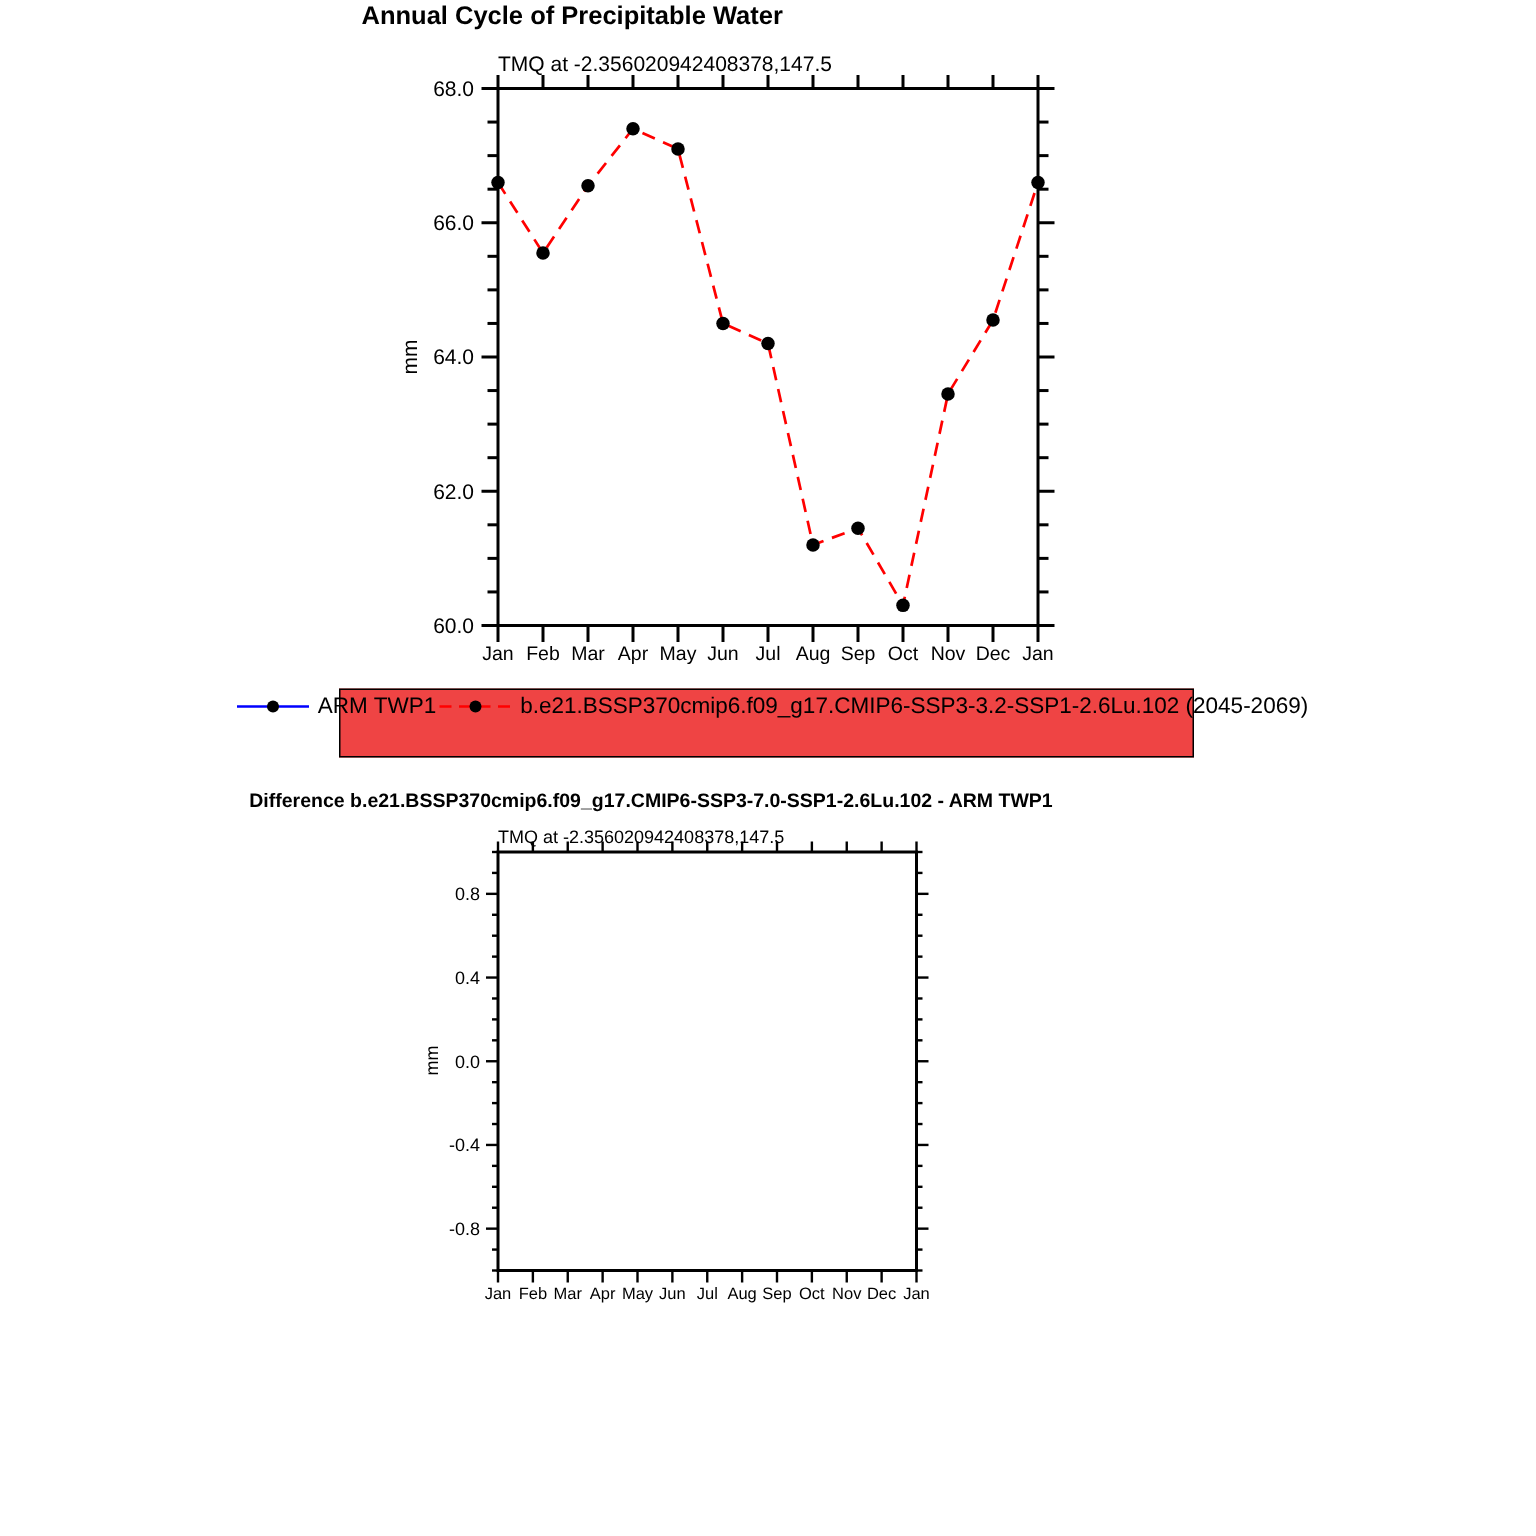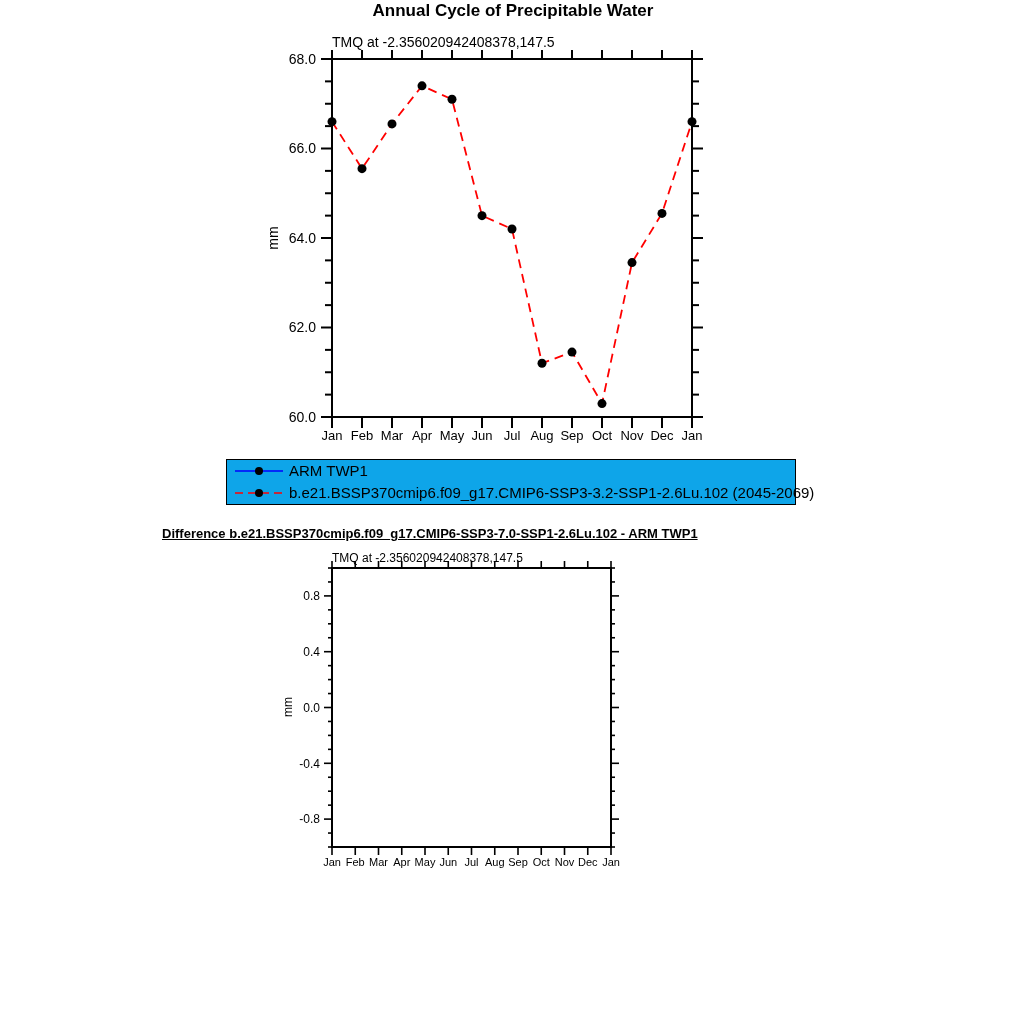--- a/index.html
+++ b/index.html
@@ -1,32 +1,32 @@
 <!DOCTYPE html>
 <html><head>
 <meta charset="utf-8">
 <style>
   html,body{margin:0;padding:0;background:#fff;}
   #canvas{position:relative;width:1024px;height:1024px;background:#ffffff;overflow:hidden;
           font-family:"Liberation Sans",sans-serif;color:#000;}
-  .main-title{position:absolute;left:241px;top:1px;width:544px;text-align:center;
+  .main-title{position:absolute;left:241px;top:1px;width:544px;
               font-size:17px;font-weight:bold;white-space:nowrap;}
-  .diff-title{position:absolute;left:162px;top:526px;width:600px;text-align:left;
-              font-size:13px;font-weight:bold;white-space:nowrap;text-decoration:underline;}
+  .diff-title{position:absolute;left:134px;top:526px;width:600px;text-align:center;
+              font-size:13px;font-weight:bold;white-space:nowrap;}
   svg.chart{position:absolute;overflow:visible;}
   #svg-top{left:240px;top:28px;}
   #svg-bottom{left:240px;top:545px;}
   svg text{font-family:"Liberation Sans",sans-serif;fill:#000;}
   .subtitle-top{font-size:14px;}
   .subtitle-bottom{font-size:12px;}
   .ylab-top{font-size:14px;}
   .ylab-bottom{font-size:12px;}
   .legend-box{position:absolute;left:226px;top:459px;width:570px;height:46px;
-              border:1px solid #000;box-sizing:border-box;background:#0ea5e9;
-              display:flex;flex-direction:column;justify-content:center;padding-left:6px;}
+              border:1px solid #000;box-sizing:border-box;background:#ef4444;
+              display:flex;flex-direction:row;justify-content:center;padding-left:6px;}
   .legend-row{display:flex;align-items:center;height:22px;}
   .legend-row svg{flex:0 0 auto;margin-right:4px;}
   .legend-label{font-size:15px;white-space:nowrap;line-height:22px;}
 </style>
 </head>
 <body>
 
 <div id="canvas">
 
   <div class="main-title">Annual Cycle of Precipitable Water</div>

